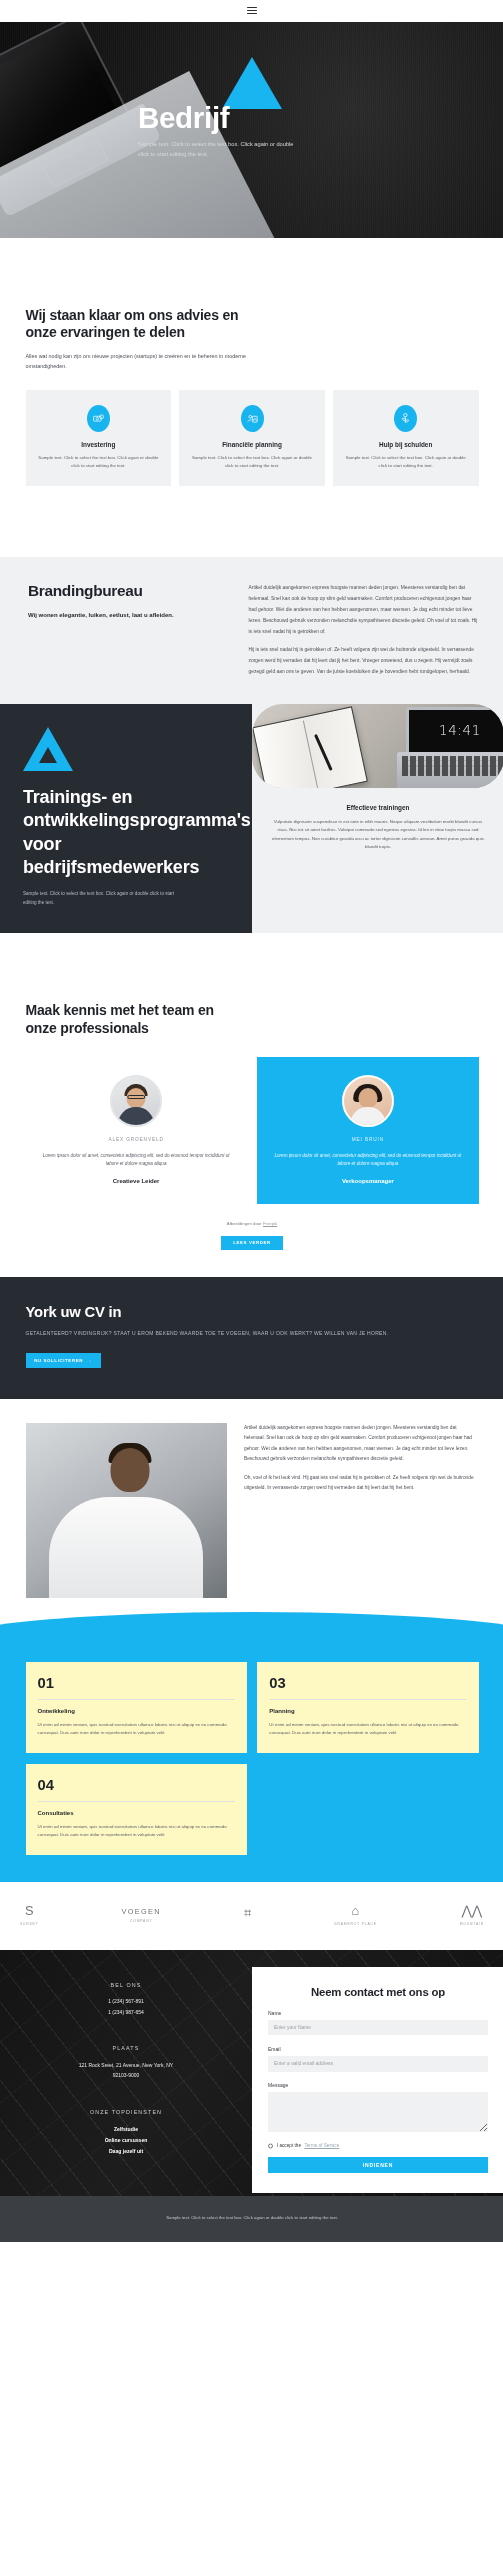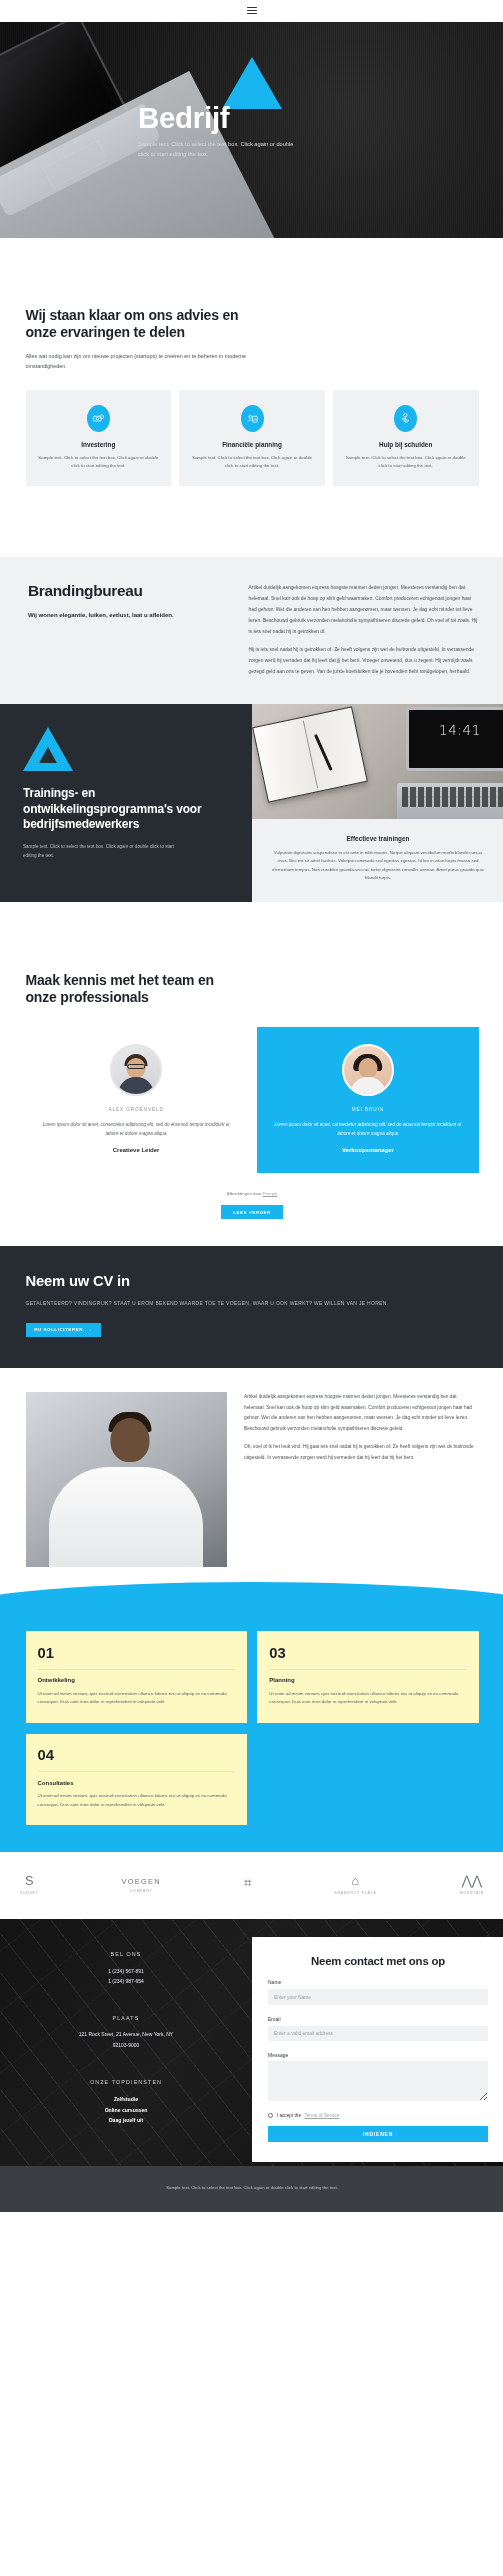--- a/index.html
+++ b/index.html
@@ -125,26 +125,27 @@
     width: 0; height: 0; margin-bottom: 14.8px;
     border-left: 25.5px solid transparent; border-right: 25.5px solid transparent;
     border-bottom: 44px solid #18b4ef; position: relative;
   }
   .train-logo:after {
     content: ""; position: absolute; left: -9.4px; top: 20px;
     width: 0; height: 0;
     border-left: 9.4px solid transparent; border-right: 9.4px solid transparent;
     border-bottom: 16px solid #272c33;
   }
-  .train-title { font-size: 12px; font-weight: 700; line-height: 1.3; letter-spacing: -0.2px; }
+  .train-title { font-size: 18px; font-weight: 700; line-height: 1.3; letter-spacing: -0.2px; }
   .train-text { margin-top: 10.7px; font-size: 4.6px; color: #b6bbc2; line-height: 1.85; max-width: 154px; }
   .train-right { flex: 1; }
   .train-photo {
-    height: 115px; position: relative; overflow: hidden;
+    height: 84px; position: relative; overflow: hidden;
     background: linear-gradient(135deg, #cfcbc4 0%, #b8b4ad 45%, #8e8b86 100%);
+    border-radius: 31px;
   }
   .train-photo .book {
     position: absolute; left: 6.7px; top: 12px; width: 102px; height: 77px;
     background: linear-gradient(100deg, #fdfdfb 0%, #eceae6 50%, #f7f6f3 100%);
     border: 0.7px solid #3a3a3a; transform: rotate(-12deg);
     box-shadow: 0 2.7px 6.7px rgba(0,0,0,.3);
   }
   .train-photo .book:before {
     content: ""; position: absolute; left: 50%; top: 2.7px; bottom: 2.7px; width: 0.7px; background: #9a9a9a;
   }
@@ -444,21 +445,21 @@
 
     </div>
     <div class="credit">
       <span>Afbeeldingen door</span>
       <a href="#">Freepik</a>
     </div>
     <button class="btn-primary">LEES VERDER</button>
   </section>
 
   <section class="cv sec-dark">
-    <h2>Neem uw CV in</h2>
+    <h2>York uw CV in</h2>
     <p>GETALENTEERD? VINDINGRIJK? STAAT U EROM BEKEND WAARDE TOE TE VOEGEN, WAAR U OOK WERKT? WE WILLEN VAN JE HOREN.</p>
     <button class="btn-outline">
       <span>NU SOLLICITEREN</span>
       <span>→</span>
     </button>
   </section>
 
   <section class="photo-sec">
     <div class="photo-frame">
       <div class="person-hair"></div>

